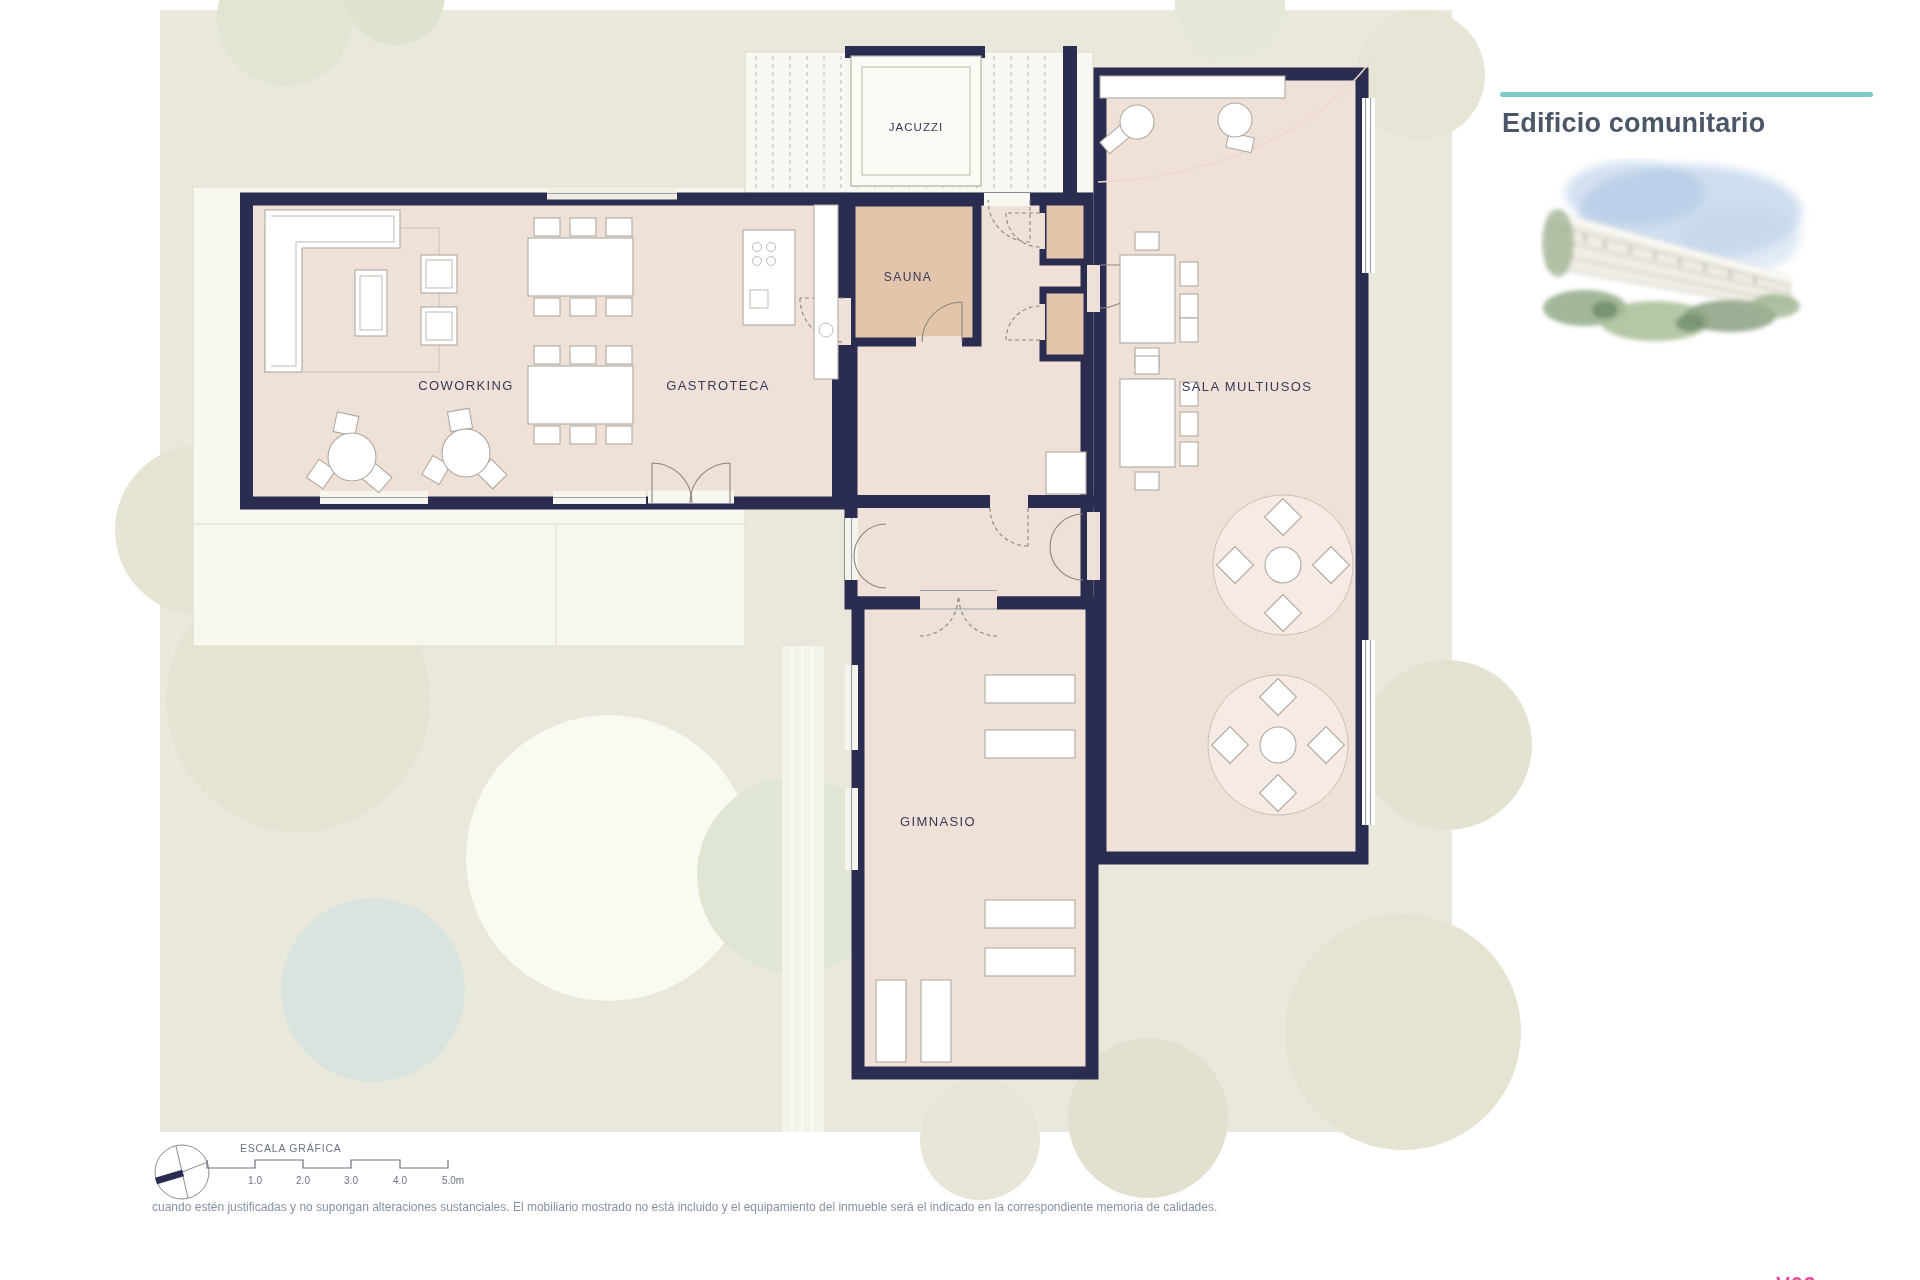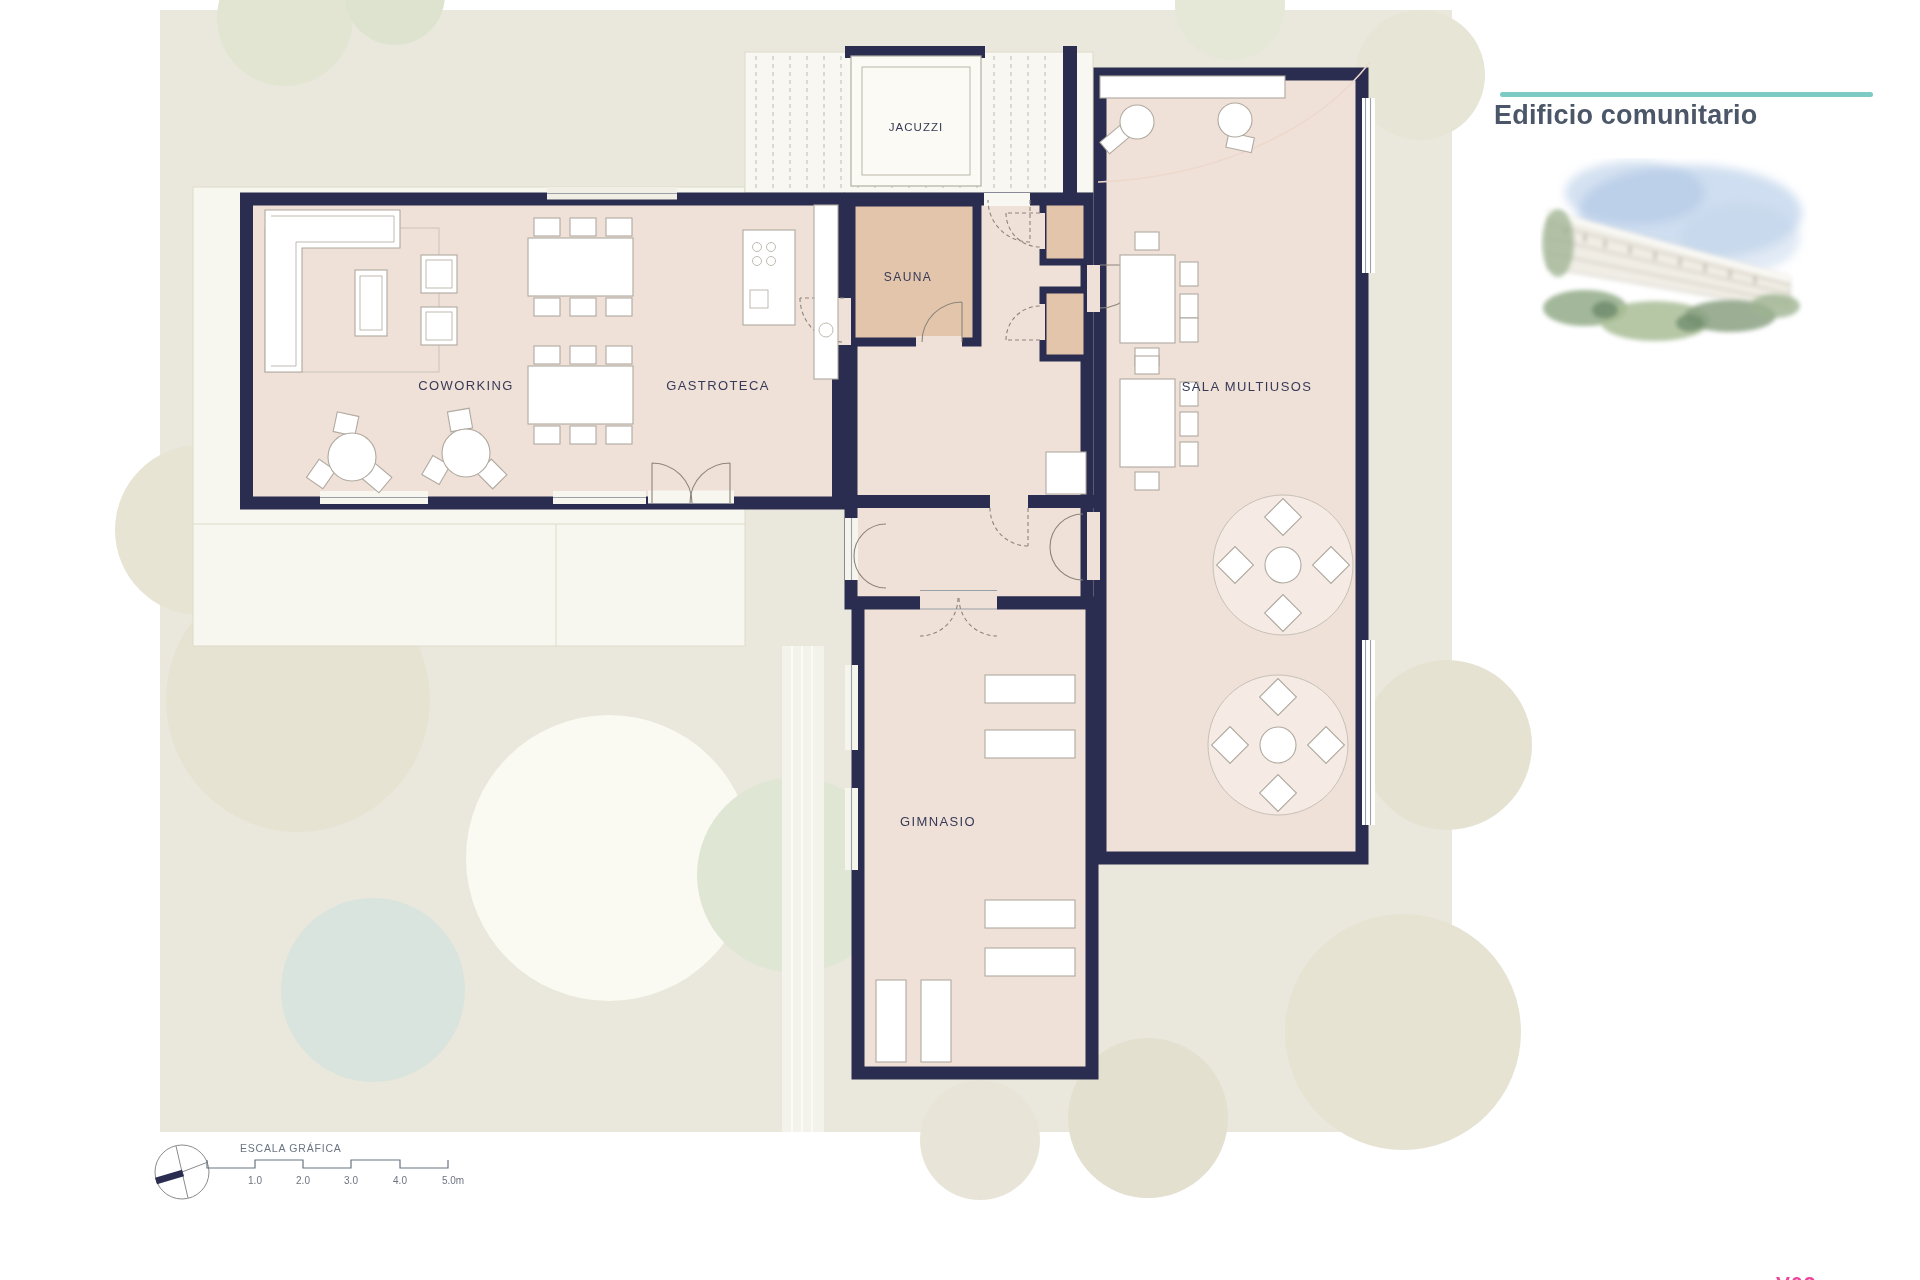--- a/index.html
+++ b/index.html
@@ -14,21 +14,21 @@
   
   .furn{fill:#ffffff;stroke:#b0aaa0;stroke-width:1.1;}
   .furn-o{fill:none;stroke:#b9b3a9;stroke-width:0.9;}
   .rug{fill:none;stroke:#c9c2b8;stroke-width:1;}
   .arc{fill:none;stroke:#8c857c;stroke-width:1.1;}
   .arc-d{fill:none;stroke:#8c857c;stroke-width:1.1;stroke-dasharray:4 3;}
   .win{stroke:#9aa0a8;stroke-width:1.1;}
   .dashline{stroke:#b8b4a8;stroke-width:0.9;stroke-dasharray:4 4;}
   
   .title-rule{position:absolute;left:1500px;top:92px;width:373px;height:5px;background:#7ecac5;border-radius:3px;}
-  .page-title{position:absolute;left:1494px;top:100px;margin:0;font-size:27px;font-weight:700;color:#4b5768;letter-spacing:0.2px;}
+  .page-title{position:absolute;left:1494px;top:100px;margin:8px;font-size:27px;font-weight:700;color:#4b5768;letter-spacing:0.2px;}
   .illus{position:absolute;left:1540px;top:158px;}
   
   .disclaimer{position:absolute;left:152px;top:1199px;width:1460px;font-size:12px;line-height:17px;color:#8593a4;}
   .version{position:absolute;left:1776px;top:1272px;font-size:21px;font-weight:700;color:#ec4899;letter-spacing:1px;}
 </style>
 </head>
 <body>
 
 <div class="page">
 
@@ -356,16 +356,17 @@
       <ellipse cx="45" cy="150" rx="42" ry="18" fill="#93ab88" opacity="0.85"></ellipse>
       <ellipse cx="115" cy="163" rx="55" ry="20" fill="#a9bd97" opacity="0.85"></ellipse>
       <ellipse cx="190" cy="158" rx="46" ry="16" fill="#8ba183" opacity="0.85"></ellipse>
       <ellipse cx="235" cy="148" rx="25" ry="12" fill="#9fb491" opacity="0.8"></ellipse>
       <ellipse cx="65" cy="152" rx="13" ry="9" fill="#6d8a6b" opacity="0.8"></ellipse>
       <ellipse cx="150" cy="165" rx="14" ry="9" fill="#728e6e" opacity="0.8"></ellipse>
     </g>
   </svg>
 
   <div class="disclaimer">
+    <div>cuando estén justificadas y no supongan alteraciones sustanciales. El mobiliario mostrado no está incluido y el equipamiento del inmueble será el indicado en la correspondiente memoria de calidades.</div>
   </div>
   <div class="version">V02</div>
 
 </div>
 
 </body></html>

